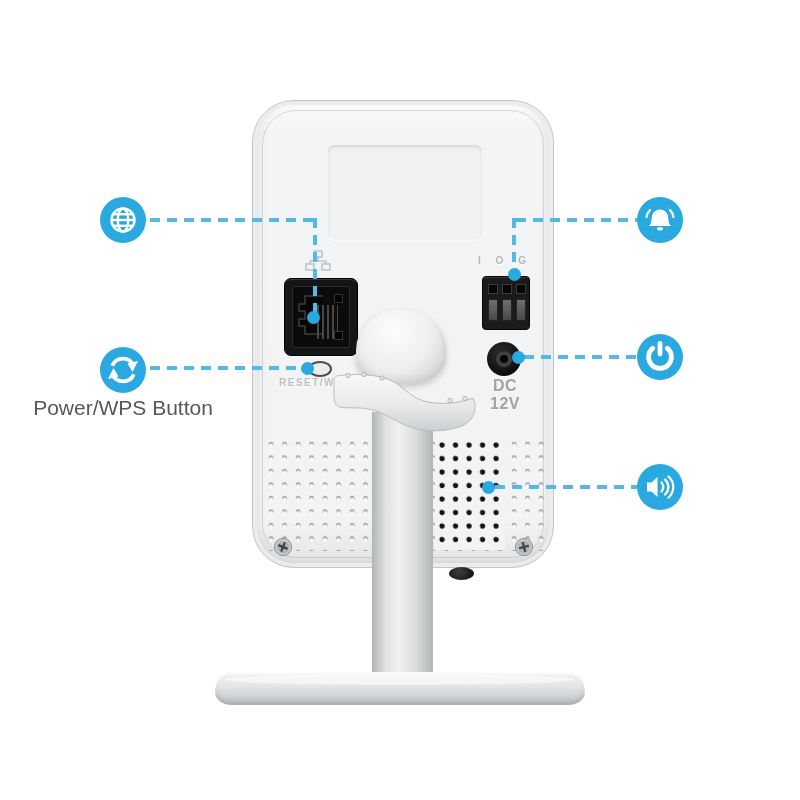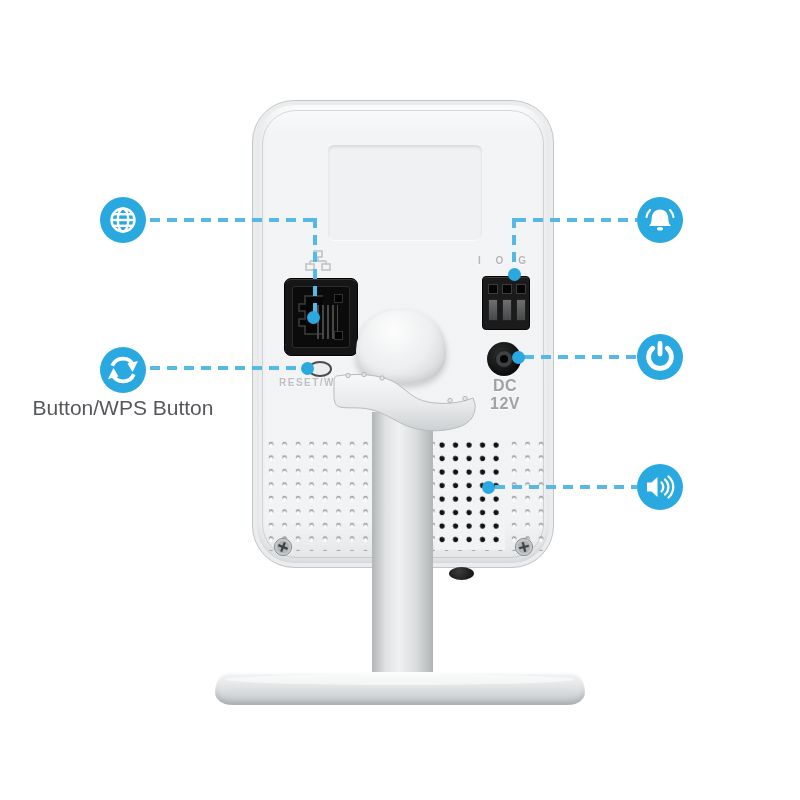--- a/index.html
+++ b/index.html
@@ -324,15 +324,15 @@
       <circle r="23" fill="#29a9e0"></circle>
       <polygon points="-13,-4.5 -8.5,-4.5 -2.5,-10 -2.5,10 -8.5,4.5 -13,4.5" fill="#fff"></polygon>
       <g stroke="#fff" stroke-width="2.3" fill="none" stroke-linecap="round">
         <path d="M1.5,-4.5 A 6.5,6.5 0 0 1 1.5,4.5"></path>
         <path d="M5,-7.5 A 10,10 0 0 1 5,7.5"></path>
         <path d="M8.5,-10.5 A 14,14 0 0 1 8.5,10.5"></path>
       </g>
     </svg>
   </div>
 
-  <div class="abs co-label" style="left:23px;top:396px;width:200px;">Button/WPS Button</div>
+  <div class="abs co-label" style="left:23px;top:396px;width:200px;">Power/WPS Button</div>
 
 </div>
 
 </body></html>

